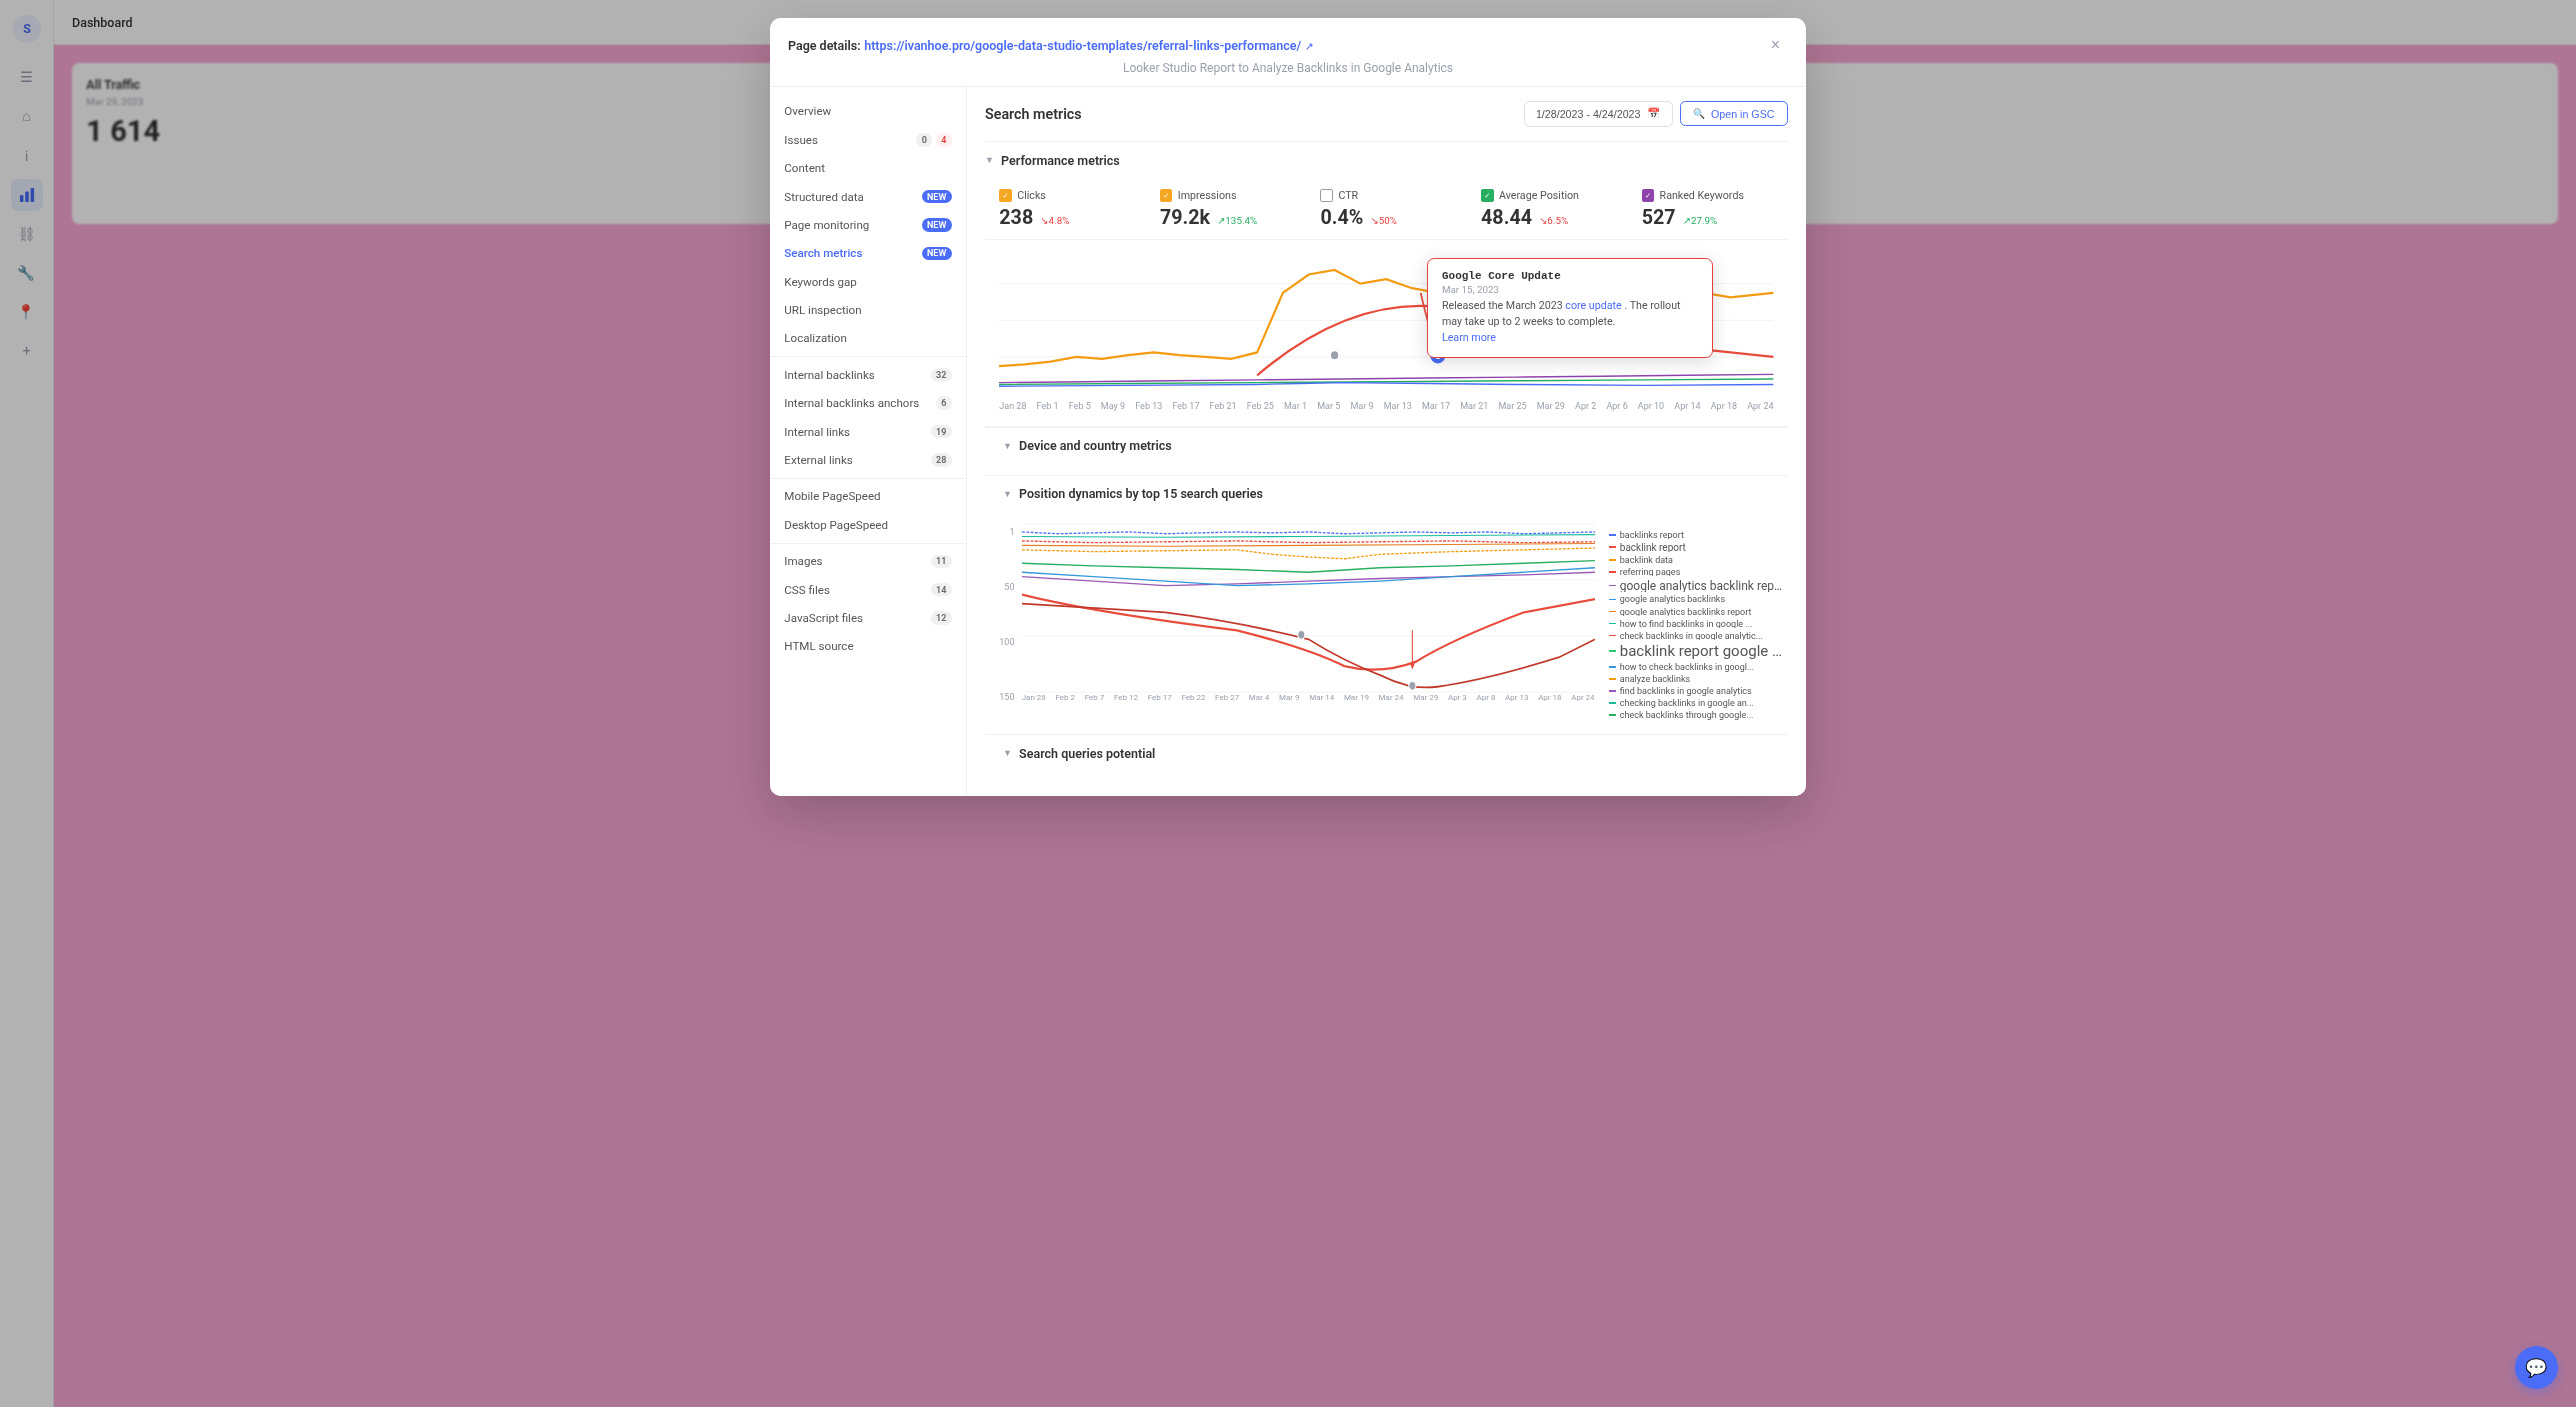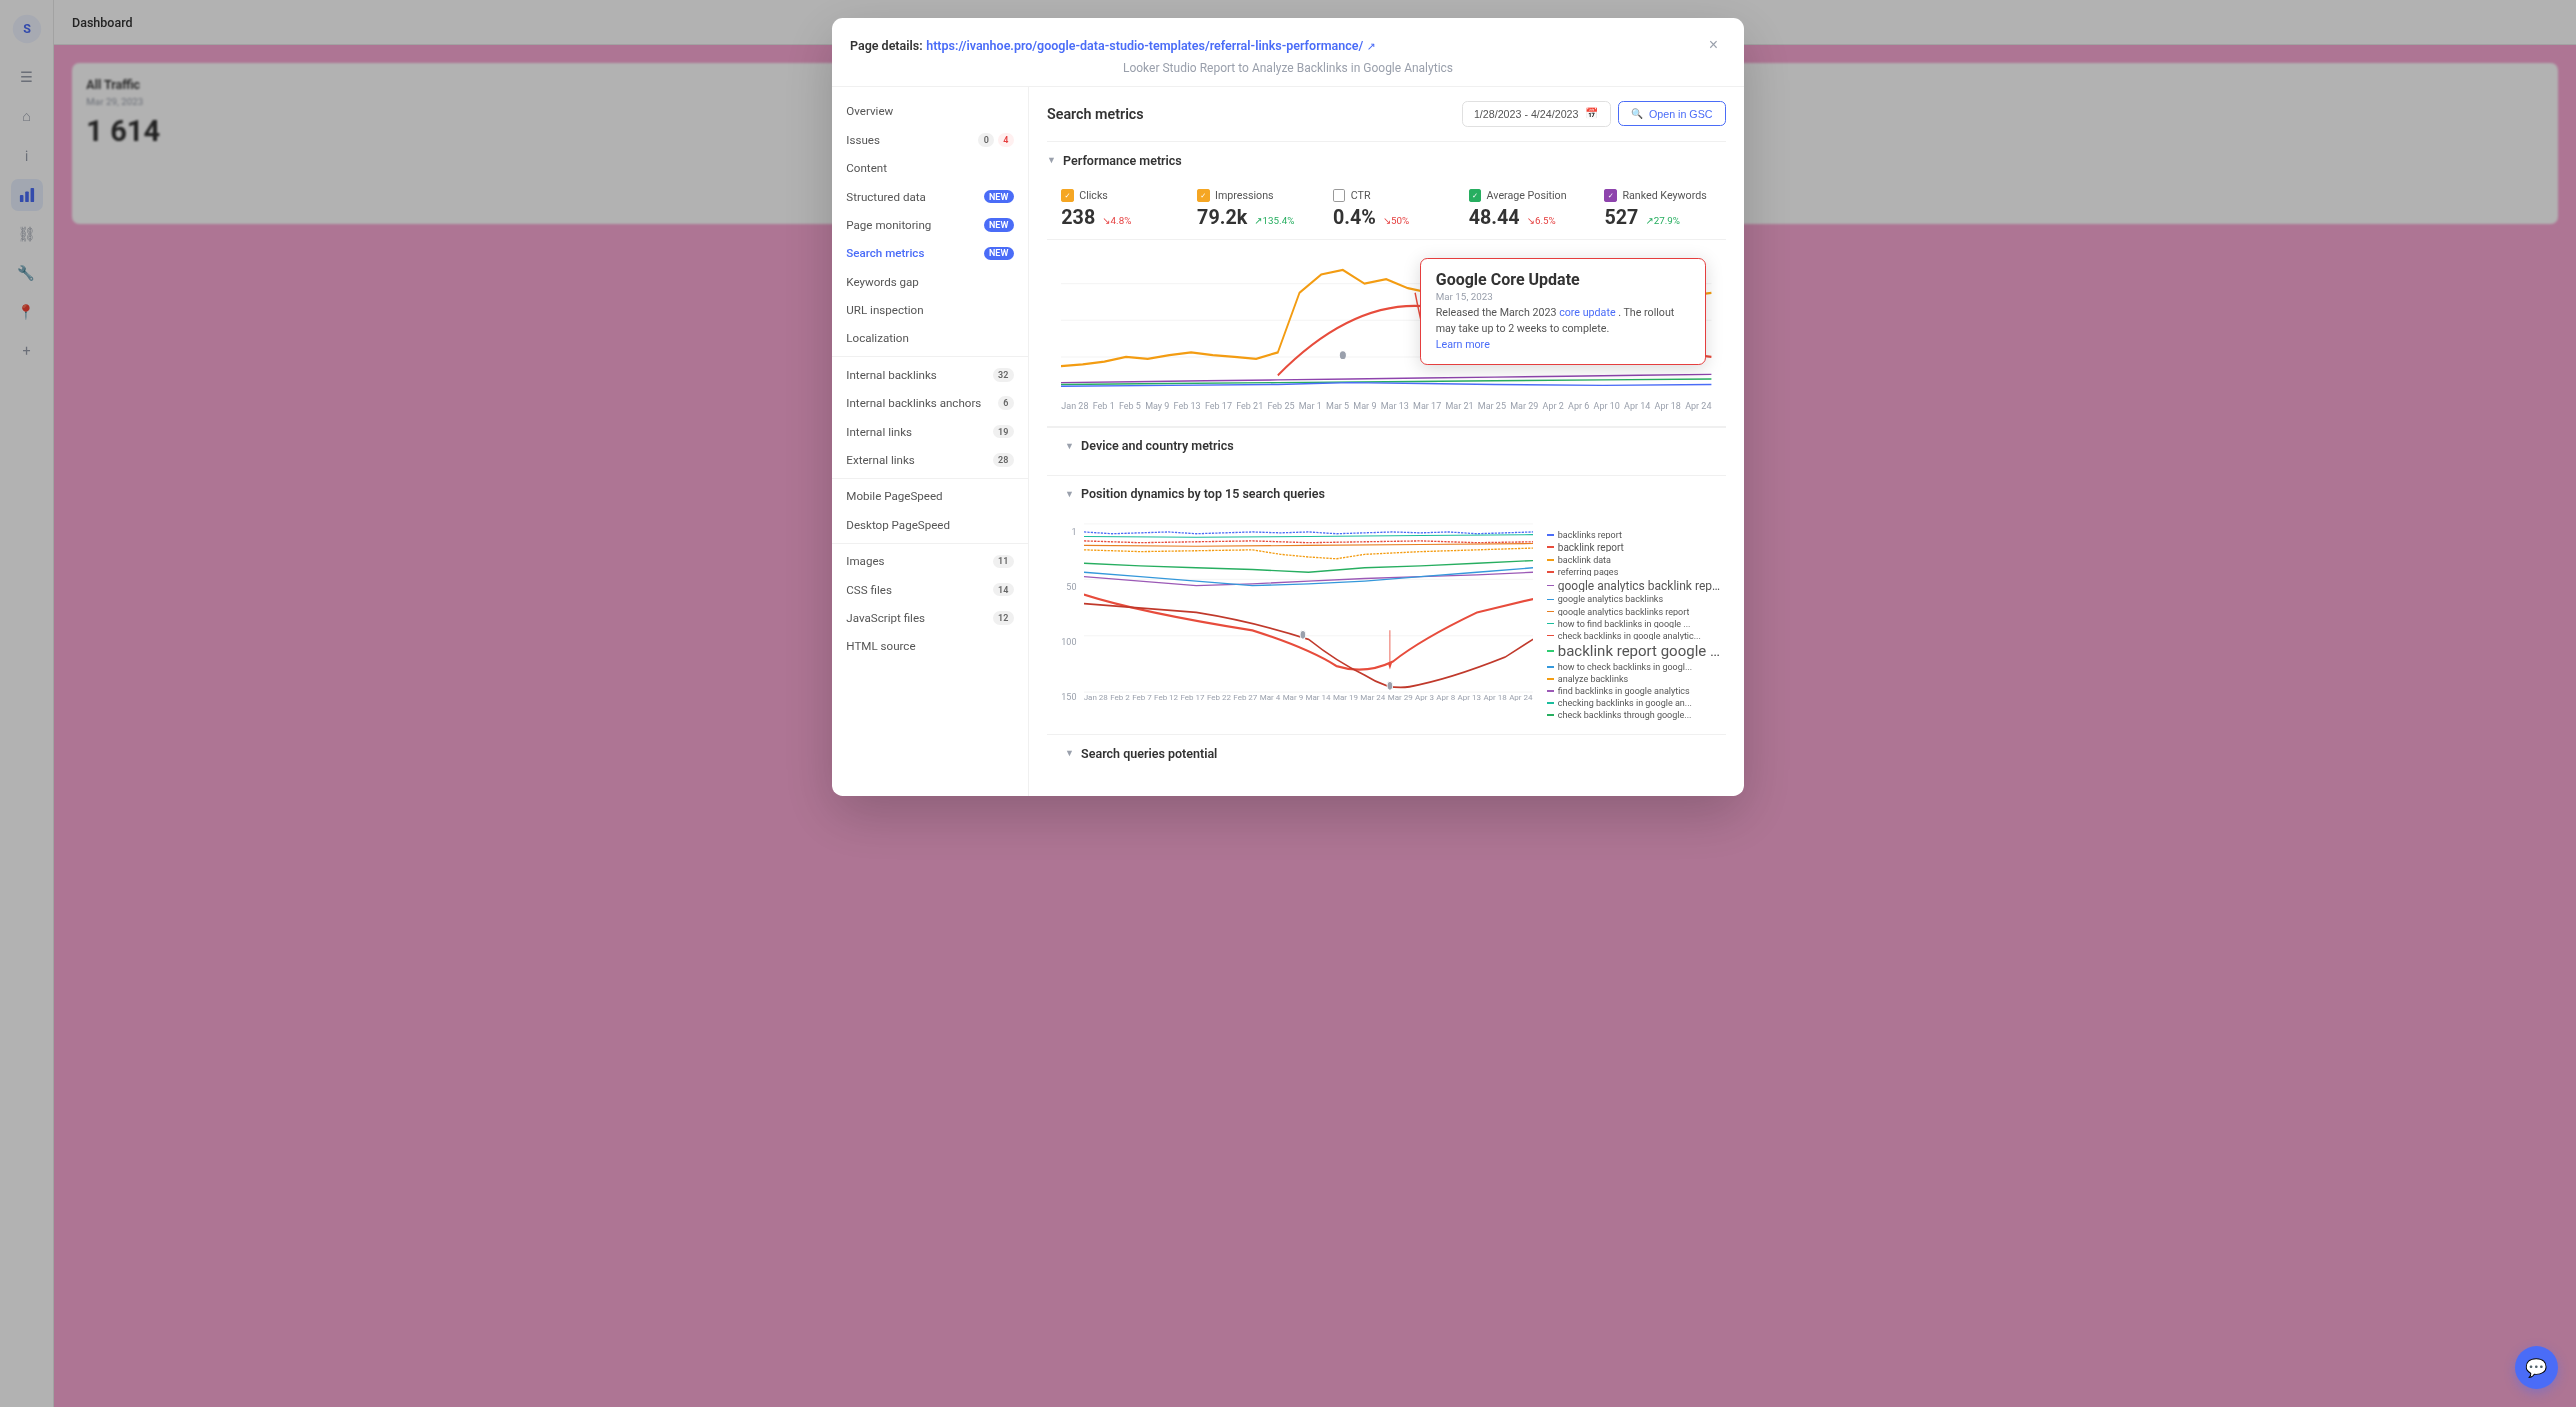--- a/index.html
+++ b/index.html
@@ -25,21 +25,21 @@
 
     
     .bg-card { background: #fff; border-radius: 7.2px; padding: 14.3px; margin-bottom: 14.3px; }
     .bg-card-title { font-size: 12.5px; font-weight: 600; color: #333; margin-bottom: 3.6px; }
     .bg-card-subtitle { font-size: 9.8px; color: #9aa0ac; }
     .bg-card-value { font-size: 29px; font-weight: 700; color: #333; margin: 7.2px 0; }
 
     
     .modal-overlay { position: fixed; top: 0; left: 0; right: 0; bottom: 0; background: rgba(0,0,0,0.3); z-index: 100; display: flex; align-items: flex-start; justify-content: center; padding-top: 18px; }
 
-    .modal { background: #fff; border-radius: 10.7px; width: 912px; max-width: 95vw; max-height: 90vh; display: flex; flex-direction: column; position: relative; box-shadow: 0 18px 54px rgba(0,0,0,0.2); }
+    .modal { background: #fff; border-radius: 10.7px; width: 1036px; max-width: 95vw; max-height: 90vh; display: flex; flex-direction: column; position: relative; box-shadow: 0 18px 54px rgba(0,0,0,0.2); }
 
     .modal-header { padding: 14.3px 18px 10.7px; border-bottom: 0.9px solid #f0f0f0; flex-shrink: 0; }
     .modal-header-top { display: flex; align-items: center; justify-content: space-between; margin-bottom: 3.6px; }
     .modal-title-text { font-size: 12.5px; font-weight: 600; color: #333; }
     .modal-title-link { color: #4a6cf7; text-decoration: none; font-size: 12.5px; font-weight: 600; }
     .modal-subtitle { font-size: 12px; color: #9aa0ac; text-align: center; }
     .modal-close { width: 25px; height: 25px; border: none; background: none; cursor: pointer; font-size: 16px; color: #9aa0ac; display: flex; align-items: center; justify-content: center; }
 
     
     .modal-body { display: flex; flex: 1; overflow: hidden; }
@@ -80,21 +80,21 @@
 
     
     .chart-area { padding: 7.2px 14.3px; height: 161px; position: relative; }
     .chart-svg { width: 100%; height: 100%; }
 
     
     .chart-labels { display: flex; justify-content: space-between; padding: 0 14.3px 7.2px; font-size: 9px; color: #9aa0ac; }
 
     
     .chart-tooltip { position: absolute; background: #fff; border: 0.9px solid #e0e0e0; border-radius: 7.2px; padding: 10.7px 14.3px; box-shadow: 0 3.6px 18px rgba(0,0,0,0.15); width: 286px; font-size: 10.7px; top: 18px; left: 55%; }
-    .tooltip-title { font-weight: 700; font-size: 16px; color: #333; margin-bottom: 1.8px; }
+    .tooltip-title { font-weight: 700; font-size: 11px; color: #333; margin-bottom: 1.8px; font-family: Liberation Mono, monospace; }
     .tooltip-date { font-size: 9.8px; color: #9aa0ac; margin-bottom: 3px; }
     .tooltip-body { font-size: 10.7px; color: #555; line-height: 1.5; }
     .tooltip-link { color: #4a6cf7; text-decoration: none; }
     .tooltip-border { border: 1.8px solid #e53e3e; border-radius: 7.2px; }
 
     
     .device-section { padding: 10.7px 18px; border-top: 0.9px solid #f0f0f0; }
 
     
     .position-section { padding: 10.7px 18px; border-top: 0.9px solid #f0f0f0; }

